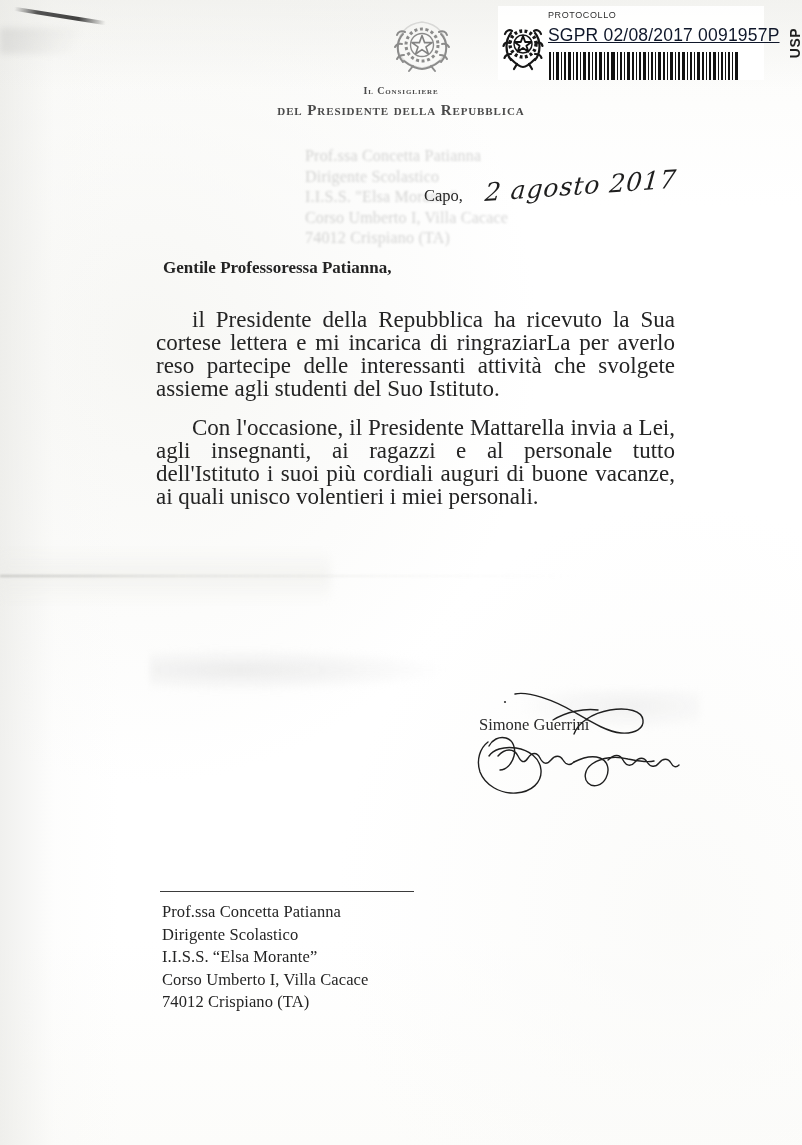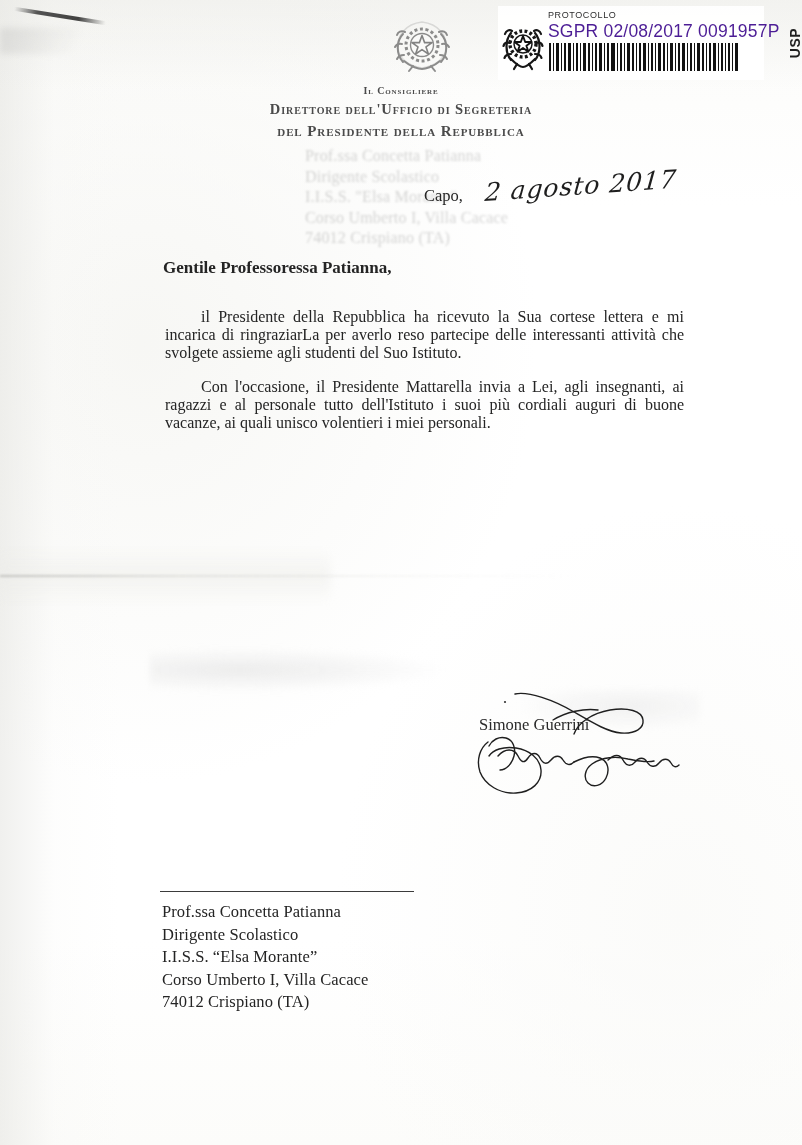--- a/index.html
+++ b/index.html
@@ -118,38 +118,39 @@
     display: flex;
     align-items: center;
     justify-content: center;
     padding-top: 4px;
   }
   .stamp-emblem svg { width: 42px; height: 54px; display: block; }
   .stamp-body {
     flex: 1 1 auto;
     display: flex;
     flex-direction: column;
-    justify-content: flex-start;
+    justify-content: space-between;
     padding-top: 5px;
   }
   .stamp-label {
     font-family: "Liberation Sans", "DejaVu Sans", sans-serif;
     font-size: 9px;
     letter-spacing: 0.6px;
     color: #2e2e2e;
     line-height: 1;
     margin-bottom: 2px;
   }
   .stamp-code {
     font-family: "Liberation Sans", "DejaVu Sans", sans-serif;
     font-size: 17.5px;
     letter-spacing: 0.2px;
-    color: #4c1d95;
+    color: #0f172a;
     line-height: 1.05;
     white-space: nowrap;
+    text-decoration: underline;
   }
   .barcode {
     margin-top: 3px;
     width: 192px;
     height: 28px;
     display: block;
   }
   .stamp-usp {
     flex: 0 0 22px;
     display: flex;
@@ -223,24 +224,24 @@
   
   .salutation {
     position: absolute;
     left: 163px; top: 258px;
     font-size: 17px;
     color: #242424;
     font-weight: bold;
   }
   .body-text {
     position: absolute;
-    left: 165px; top: 308px;
+    left: 156px; top: 308px;
     width: 519px;
-    font-size: 16px;
-    line-height: 18px;
+    font-size: 23px;
+    line-height: 23px;
     text-align: justify;
     color: #242424;
   }
   .body-text p {
     margin: 0 0 16px 0;
     text-indent: 36px;
   }
   .body-text p:last-child { margin-bottom: 0; }
 
   
@@ -401,21 +402,20 @@
         </g>
       </svg>
     </div>
     <div class="stamp-usp">
       <span>USP</span>
     </div>
   </div>
 
   <div class="letterhead">
     <div class="lh-1">Il Consigliere</div>
-    <div class="lh-2">Direttore dell'Ufficio di Segreteria</div>
     <div class="lh-3">del Presidente della Repubblica</div>
   </div>
 
   <div class="ghost-address">
     <div>Prof.ssa Concetta Patianna</div>
     <div>Dirigente Scolastico</div>
     <div>I.I.S.S.  "Elsa Morante"</div>
     <div>Corso Umberto I, Villa Cacace</div>
     <div>74012   Crispiano (TA)</div>
   </div>

